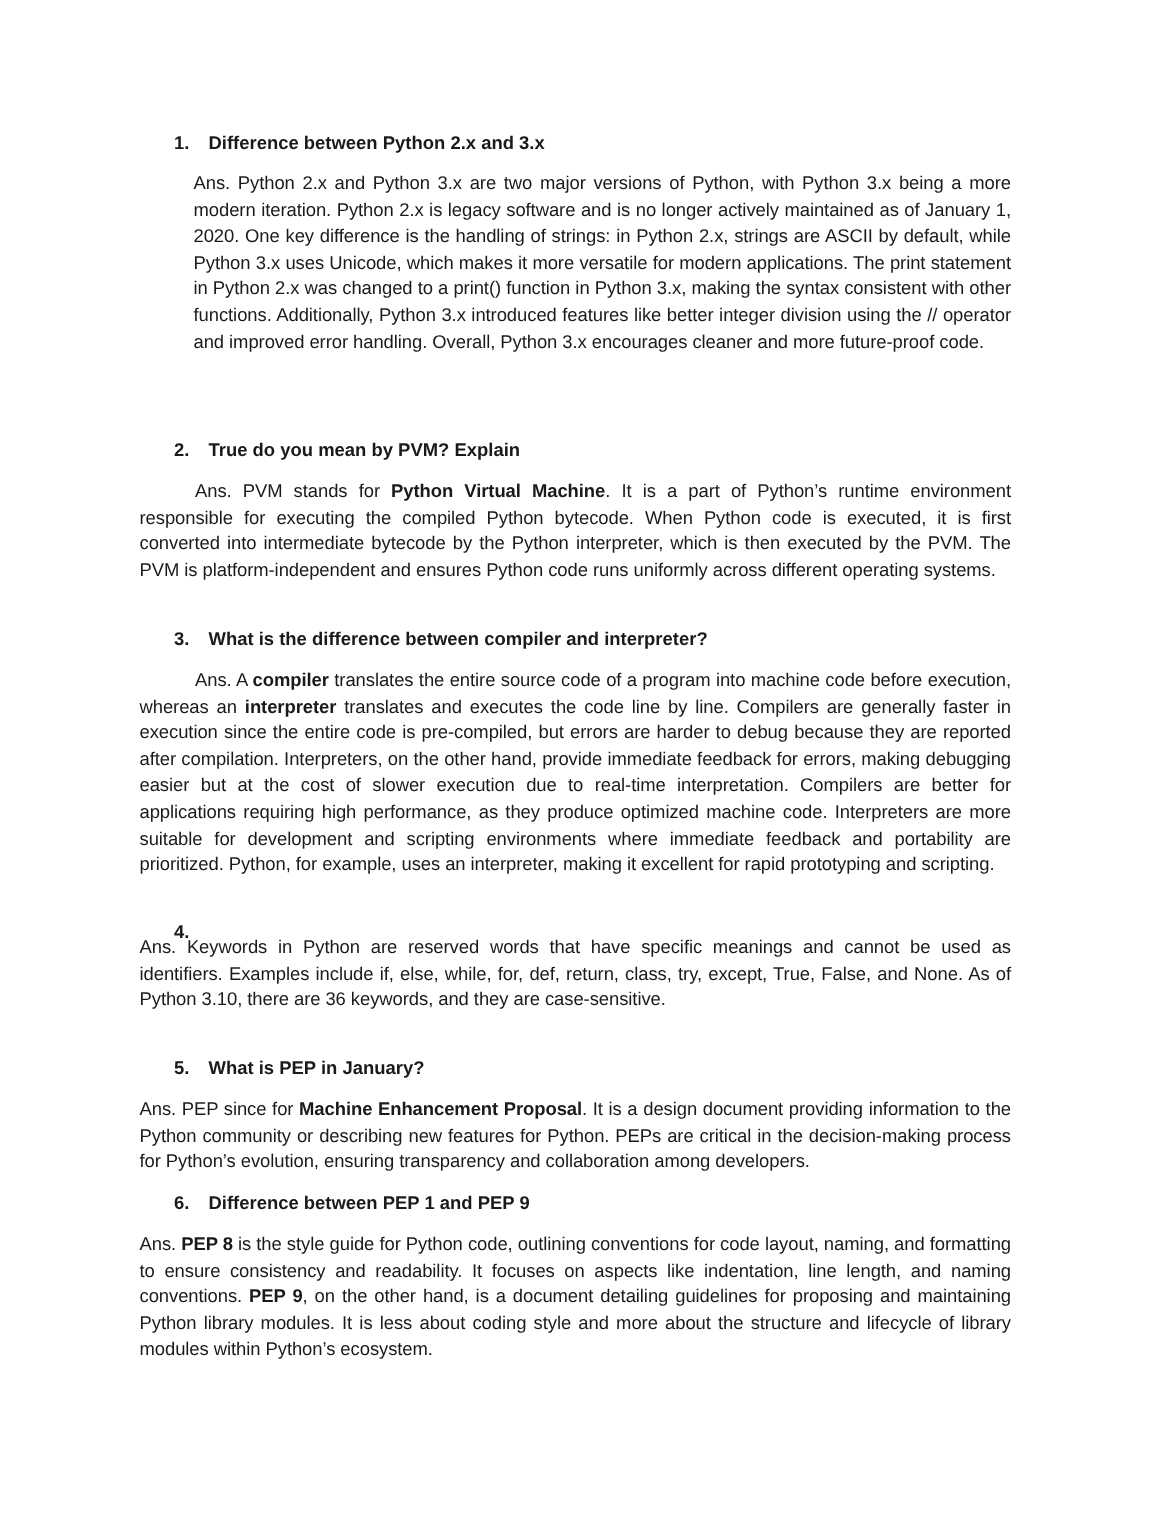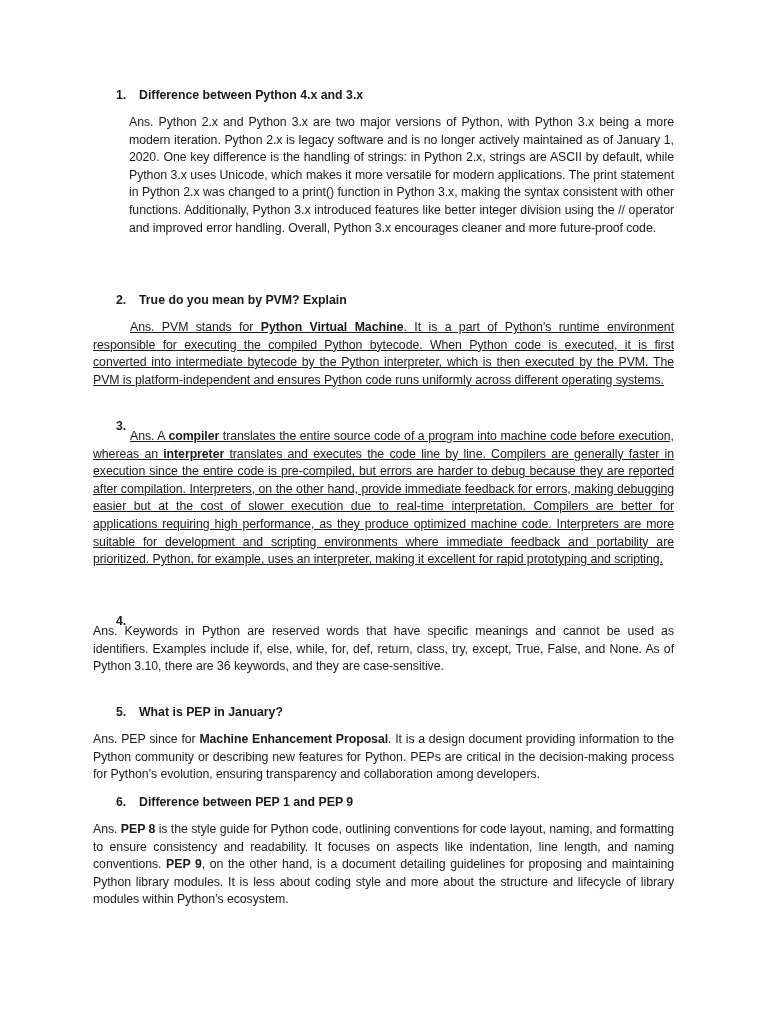--- a/index.html
+++ b/index.html
@@ -47,55 +47,55 @@
       line-height: 17.6px;
       text-align: justify;
       margin: 0;
       letter-spacing: -0.05px;
     }
     .body.indent-block {
       margin-left: 23px;
     }
     .body.first-indent {
       text-indent: 37px;
-      text-decoration: underline;
     }
     .body b {
       font-weight: bold;
     }
     .body span {
       display: inline;
     }
   </style>
 </head>
 <body>
 
 <div class="page">
 
   <div class="section" style="top:87px;">
     <h3 class="heading">
       <span class="num">1.</span>
-      <span>Difference between Python 4.x and 3.x</span>
+      <span>Difference between Python 2.x and 3.x</span>
     </h3>
     <p class="body indent-block" style="margin-top:10px;margin-left:36px;">
       <span>Ans. Python 2.x and Python 3.x are two major versions of Python, with Python 3.x being a more modern iteration. Python 2.x is legacy software and is no longer actively maintained as of January 1, 2020. One key difference is the handling of strings: in Python 2.x, strings are ASCII by default, while Python 3.x uses Unicode, which makes it more versatile for modern applications. The print statement in Python 2.x was changed to a print() function in Python 3.x, making the syntax consistent with other functions. Additionally, Python 3.x introduced features like better integer division using the // operator and improved error handling. Overall, Python 3.x encourages cleaner and more future-proof code.</span>
     </p>
   </div>
 
   <div class="section" style="top:292px;">
     <h3 class="heading">
       <span class="num">2.</span>
       <span>True do you mean by PVM? Explain</span>
     </h3>
     <p class="body first-indent" style="margin-top:10px;"><span>Ans. PVM stands for </span><b>Python Virtual Machine</b><span>. It is a part of Python’s runtime environment responsible for executing the compiled Python bytecode. When Python code is executed, it is first converted into intermediate bytecode by the Python interpreter, which is then executed by the PVM. The PVM is platform-independent and ensures Python code runs uniformly across different operating systems.</span></p>
   </div>
 
   <div class="section" style="top:418px;">
     <h3 class="heading">
       <span class="num">3.</span>
+      <span>What is the difference between compiler and interpreter?</span>
     </h3>
     <p class="body first-indent" style="margin-top:10px;"><span>Ans. A </span><b>compiler</b><span> translates the entire source code of a program into machine code before execution, whereas an </span><b>interpreter</b><span> translates and executes the code line by line. Compilers are generally faster in execution since the entire code is pre-compiled, but errors are harder to debug because they are reported after compilation. Interpreters, on the other hand, provide immediate feedback for errors, making debugging easier but at the cost of slower execution due to real-time interpretation. Compilers are better for applications requiring high performance, as they produce optimized machine code. Interpreters are more suitable for development and scripting environments where immediate feedback and portability are prioritized. Python, for example, uses an interpreter, making it excellent for rapid prototyping and scripting.</span></p>
   </div>
 
   <div class="section" style="top:613px;">
     <h3 class="heading">
       <span class="num">4.</span>
     </h3>
     <p class="body" style="margin-top:10px;">
       <span>Ans. Keywords in Python are reserved words that have specific meanings and cannot be used as identifiers. Examples include if, else, while, for, def, return, class, try, except, True, False, and None. As of Python 3.10, there are 36 keywords, and they are case-sensitive.</span>

